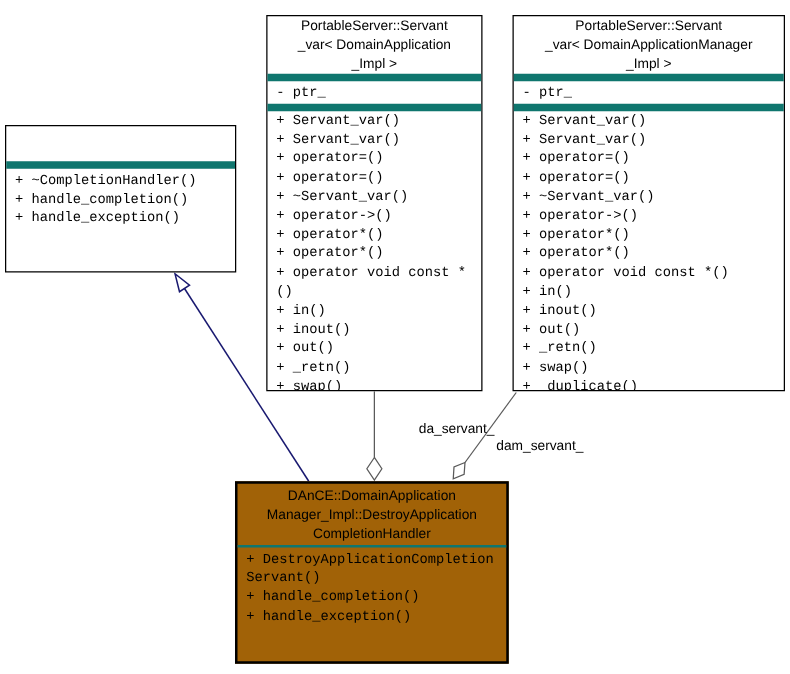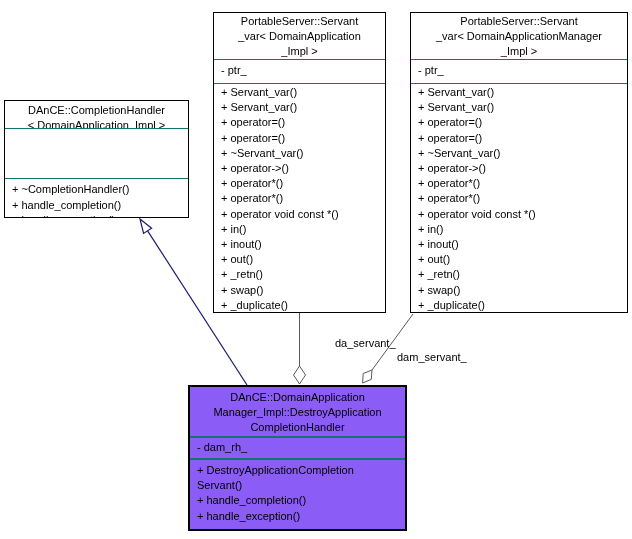--- a/index.html
+++ b/index.html
@@ -4,29 +4,29 @@
 <style>
   html,body{margin:0;padding:0;background:#fff;}
   .canvas{
     position:relative;width:632px;height:539px;background:#fff;
     font-family:"Liberation Sans","DejaVu Sans",sans-serif;
     font-size:11px;line-height:15.2px;color:#000;overflow:hidden;
   }
   .edges{position:absolute;left:0;top:0;width:632px;height:539px;pointer-events:none;}
   .node{position:absolute;box-sizing:border-box;background:#fff;border:1px solid #000;display:flex;flex-direction:column;}
   .node .sec{box-sizing:border-box;overflow:hidden;white-space:pre-line;}
-  .node .sec + .sec{border-top:1px solid #0f766e;}
+  .node .sec + .sec{border-top:6px solid #0f766e;font-family:Liberation Mono, monospace;}
   .sec.title{text-align:center;padding-top:1px;}
   .sec.attrs,.sec.methods{text-align:left;padding:1px 2px 0 7px;}
 
   
   .box-base{left:4px;top:100px;width:185px;height:118px;}
   .box-base .title{height:36px;padding-top:2px;}
   .box-base .attrs{height:28px;}
-  .box-base .methods{height:52px;padding-top:3px;margin-top:30px;}
+  .box-base .methods{height:52px;padding-top:3px;}
 
   
   .box-da{left:213px;top:12px;width:173px;height:301px;}
   .box-da .title{height:46px;}
   .box-da .attrs{height:24px;padding-top:3px;}
   .box-da .methods{height:229px;}
 
   
   .box-dam{left:410px;top:12px;width:218px;height:301px;}
   .box-dam .title{height:46px;}
@@ -55,22 +55,20 @@
     <polygon points="140,219 151.6,228.2 143.6,233.4" stroke-width="1.2" fill="#ffffff" stroke="#191970"></polygon>
 
     <line x1="299.5" y1="313" x2="299.5" y2="366" stroke-width="1" stroke="#5a5a5a"></line>
     <polygon points="299.5,366 293.5,375 299.5,384 305.5,375" stroke-width="1" fill="#ffffff" stroke="#5a5a5a"></polygon>
 
     <line x1="413" y1="314" x2="372" y2="370" stroke-width="1" stroke="#5a5a5a"></line>
     <polygon points="372,370 363.2,373.5 362.6,383 371.3,379.4" stroke-width="1" fill="#ffffff" stroke="#5a5a5a"></polygon>
   </svg>
 
   <div class="node box-base">
-    <div class="sec title">DAnCE::CompletionHandler
-&lt; DomainApplication_Impl &gt;</div>
     <div class="sec attrs"></div>
     <div class="sec methods">+ ~CompletionHandler()
 + handle_completion()
 + handle_exception()</div>
   </div>
 
   <div class="node box-da">
     <div class="sec title">PortableServer::Servant
 _var&lt; DomainApplication
 _Impl &gt;</div>
@@ -107,25 +105,24 @@
 + operator*()
 + operator void const *()
 + in()
 + inout()
 + out()
 + _retn()
 + swap()
 + _duplicate()</div>
   </div>
 
-  <div class="node box-focus" style="background-color: #8b5cf6;">
+  <div class="node box-focus" style="background-color: #a16207;">
     <div class="sec title">DAnCE::DomainApplication
 Manager_Impl::DestroyApplication
 CompletionHandler</div>
-    <div class="sec attrs">- dam_rh_</div>
     <div class="sec methods">+ DestroyApplicationCompletion
 Servant()
 + handle_completion()
 + handle_exception()</div>
   </div>
 
   <div class="edge-label lbl-da" style="color: rgb(0, 0, 0);">da_servant_</div>
   <div class="edge-label lbl-dam" style="color: rgb(0, 0, 0);">dam_servant_</div>
 
 </div>

